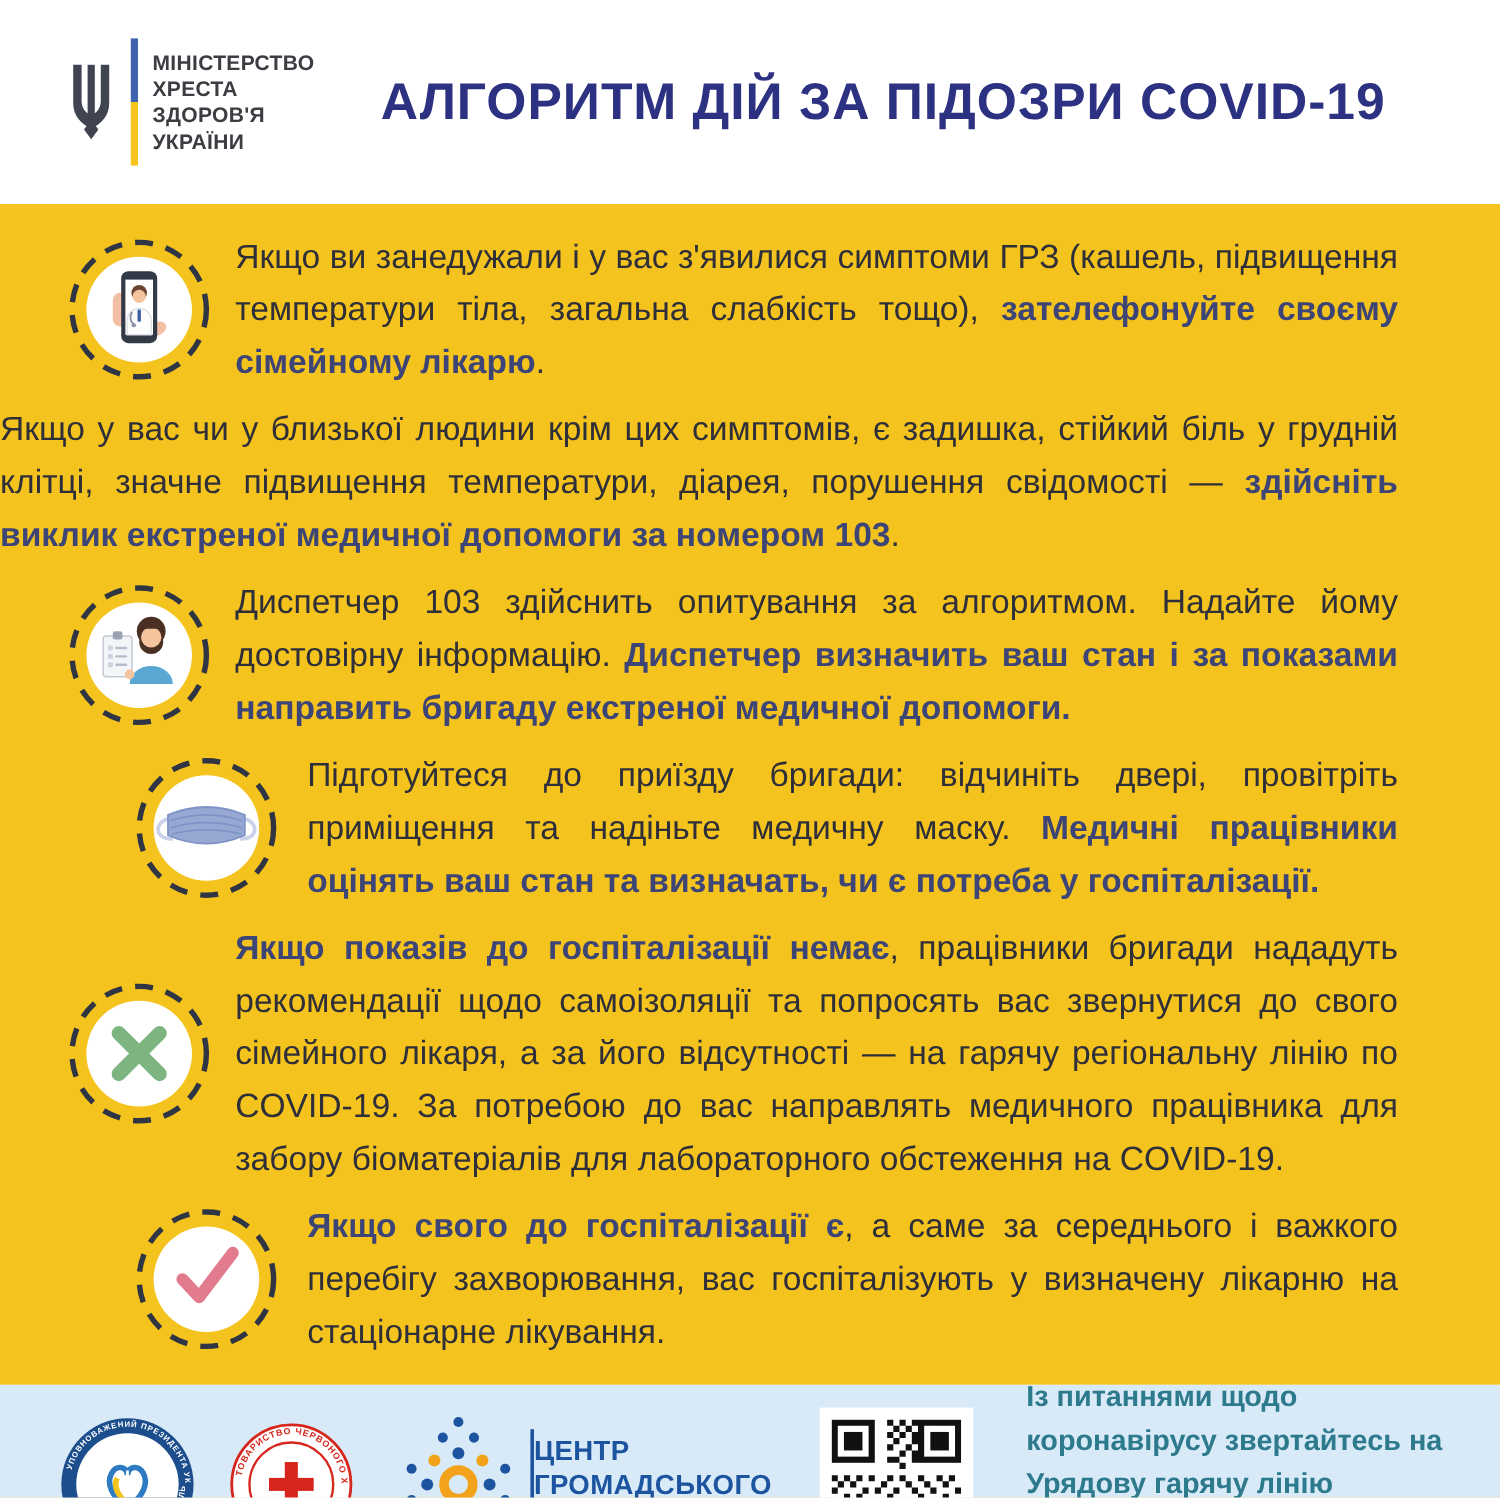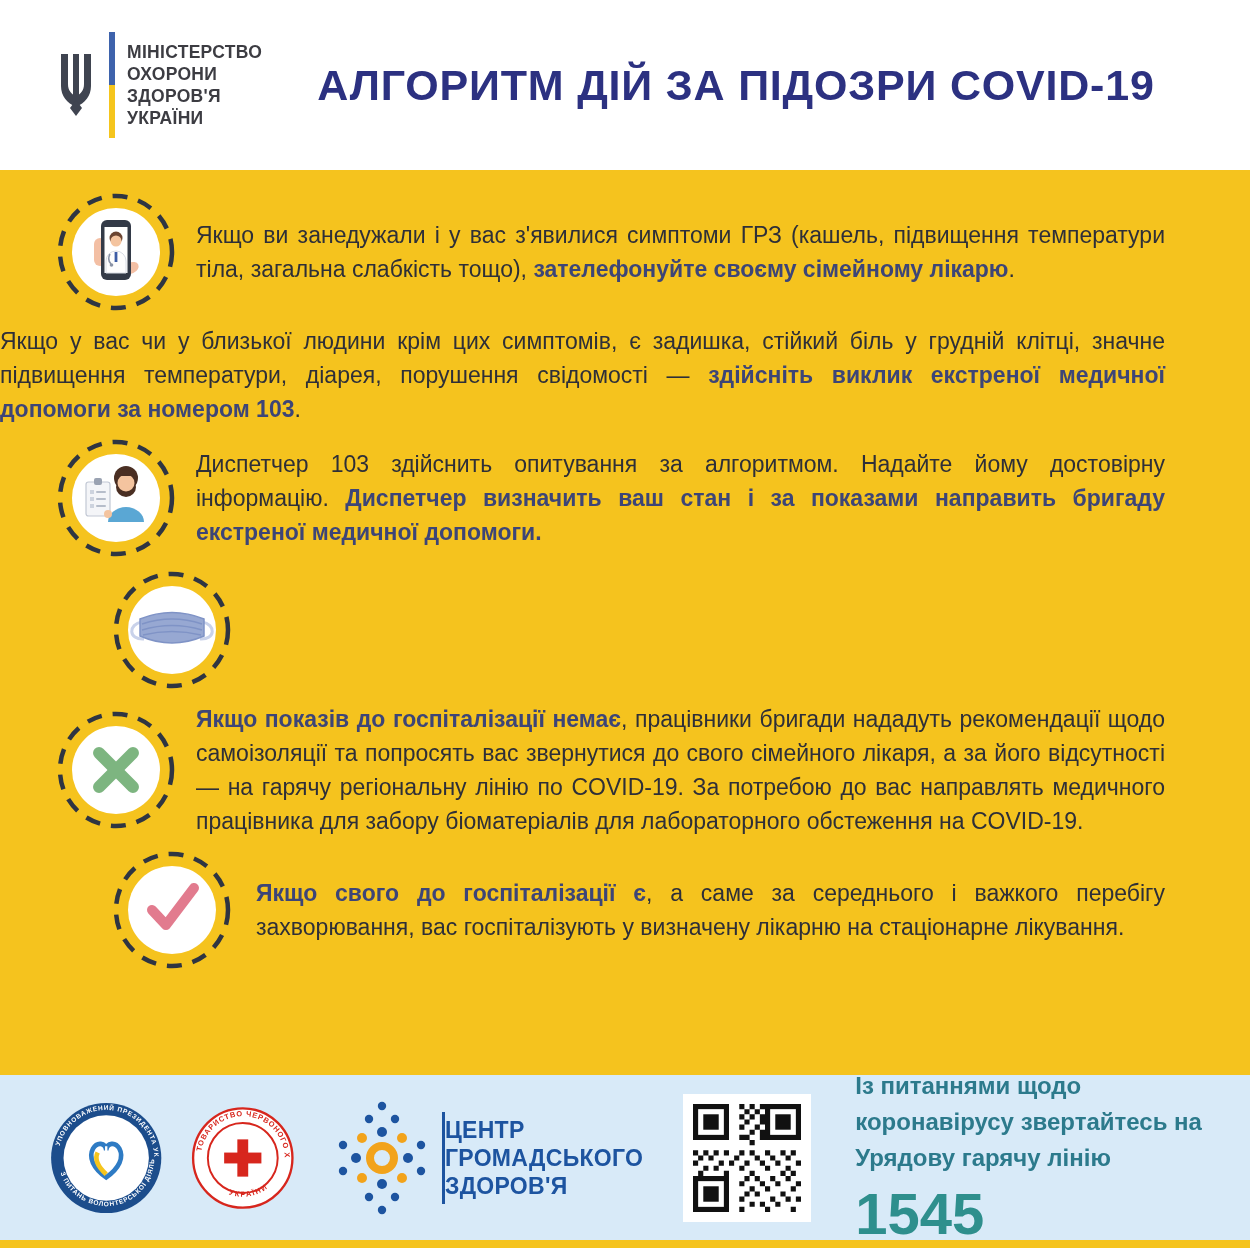--- a/index.html
+++ b/index.html
@@ -28,21 +28,21 @@
   .moz-lines{font-size:17.5px;font-weight:700;line-height:22px;color:#3c3c42;letter-spacing:.3px;}
   .title-wrap{flex:1;display:flex;justify-content:center;}
   .title{font-size:43px;font-weight:800;color:var(--navy-title);letter-spacing:.8px;white-space:nowrap;}
 
   
   .main{flex:1 1 auto;background:var(--yellow);padding:22px 85px 10px 0;}
   .step{display:flex;align-items:center;margin-bottom:12px;}
   .badge-wrap{flex:0 0 auto;width:120px;height:120px;}
   .step.odd  .badge-wrap{margin-left:56px;margin-right:20px;}
   .step.even .badge-wrap{margin-left:112px;margin-right:24px;}
-  .step-text{flex:1;font-size:23px;line-height:34px;color:var(--text-dark);text-align:justify;font-weight:500;}
+  .step-text{flex:1;font-size:28px;line-height:44px;color:var(--text-dark);text-align:justify;font-weight:500;}
   .seg-b{font-weight:800;color:var(--navy-bold);}
 
   
   .footer{height:165px;background:var(--footer-bg);display:flex;align-items:center;padding:0 30px 0 48px;flex:0 0 auto;gap:26px;}
   .phc{display:flex;align-items:center;}
   .phc-divider{width:3px;height:92px;background:var(--phc-blue);}
   .phc-text{font-size:23px;font-weight:800;color:var(--phc-blue);line-height:28px;letter-spacing:.3px;}
   .qr-tile{background:#fff;padding:10px;width:128px;height:128px;flex:0 0 auto;margin-left:14px;}
   .hotline{margin-left:18px;}
   .hotline-text{font-size:24px;font-weight:700;color:var(--teal);line-height:36px;max-width:470px;}
@@ -59,21 +59,21 @@
       <svg width="42" height="70" viewBox="0 0 42 70">
         <g fill="#3f4450">
           <path d="M6 4 h7 v30 c0 6 3 10 8 12 c5 -2 8 -6 8 -12 v-30 h7 v32 c0 10 -6 17 -15 21 c-9 -4 -15 -11 -15 -21 z"></path>
           <rect x="18" y="4" width="6" height="44"></rect>
           <path d="M21 50 l6 8 l-6 8 l-6 -8 z"></path>
         </g>
       </svg>
       <div class="moz-bar"></div>
       <div class="moz-lines">
         <div>МІНІСТЕРСТВО</div>
-        <div>ОХОРОНИ</div>
+        <div>ХРЕСТА</div>
         <div>ЗДОРОВ'Я</div>
         <div>УКРАЇНИ</div>
       </div>
     </div>
     <div class="title-wrap">
       <div class="title">АЛГОРИТМ ДІЙ ЗА ПІДОЗРИ COVID-19</div>
     </div>
   </div>
 
   <div class="main">
@@ -137,20 +137,21 @@
           <circle cx="60" cy="60" r="56" fill="none" stroke="#2f3542" stroke-width="4.5" stroke-dasharray="15 11"></circle>
           <circle cx="60" cy="60" r="44" fill="#ffffff"></circle>
           <path d="M30 52 C16 54 16 70 32 69" fill="none" stroke="#c9d2ea" stroke-width="3"></path>
           <path d="M90 52 C104 54 104 70 88 69" fill="none" stroke="#c9d2ea" stroke-width="3"></path>
           <path d="M28 49 Q60 36 92 49 L92 66 Q60 80 28 66 Z" fill="#97a8d2" stroke="#7f93c6" stroke-width="1.5"></path>
           <path d="M30 54 Q60 44 90 54" fill="none" stroke="#7f93c6" stroke-width="1.4"></path>
           <path d="M30 60 Q60 51 90 60" fill="none" stroke="#7f93c6" stroke-width="1.4"></path>
           <path d="M31 65 Q60 58 89 65" fill="none" stroke="#7f93c6" stroke-width="1.4"></path>
         </svg>
       </div>
+      <p class="step-text"><span>Підготуйтеся до приїзду бригади: відчиніть двері, провітріть приміщення та надіньте медичну маску. </span><span class="seg-b">Медичні працівники оцінять ваш стан та визначать, чи є потреба у госпіталізації.</span></p>
     </div>
 
     <div class="step odd">
       <div class="badge-wrap">
         <svg width="120" height="120" viewBox="0 0 120 120">
           <circle cx="60" cy="60" r="56" fill="none" stroke="#2f3542" stroke-width="4.5" stroke-dasharray="15 11"></circle>
           <circle cx="60" cy="60" r="44" fill="#ffffff"></circle>
           <rect x="54" y="30" width="12" height="60" rx="6" fill="#7db580" transform="rotate(45 60 60)"></rect>
           <rect x="54" y="30" width="12" height="60" rx="6" fill="#7db580" transform="rotate(-45 60 60)"></rect>
         </svg>

